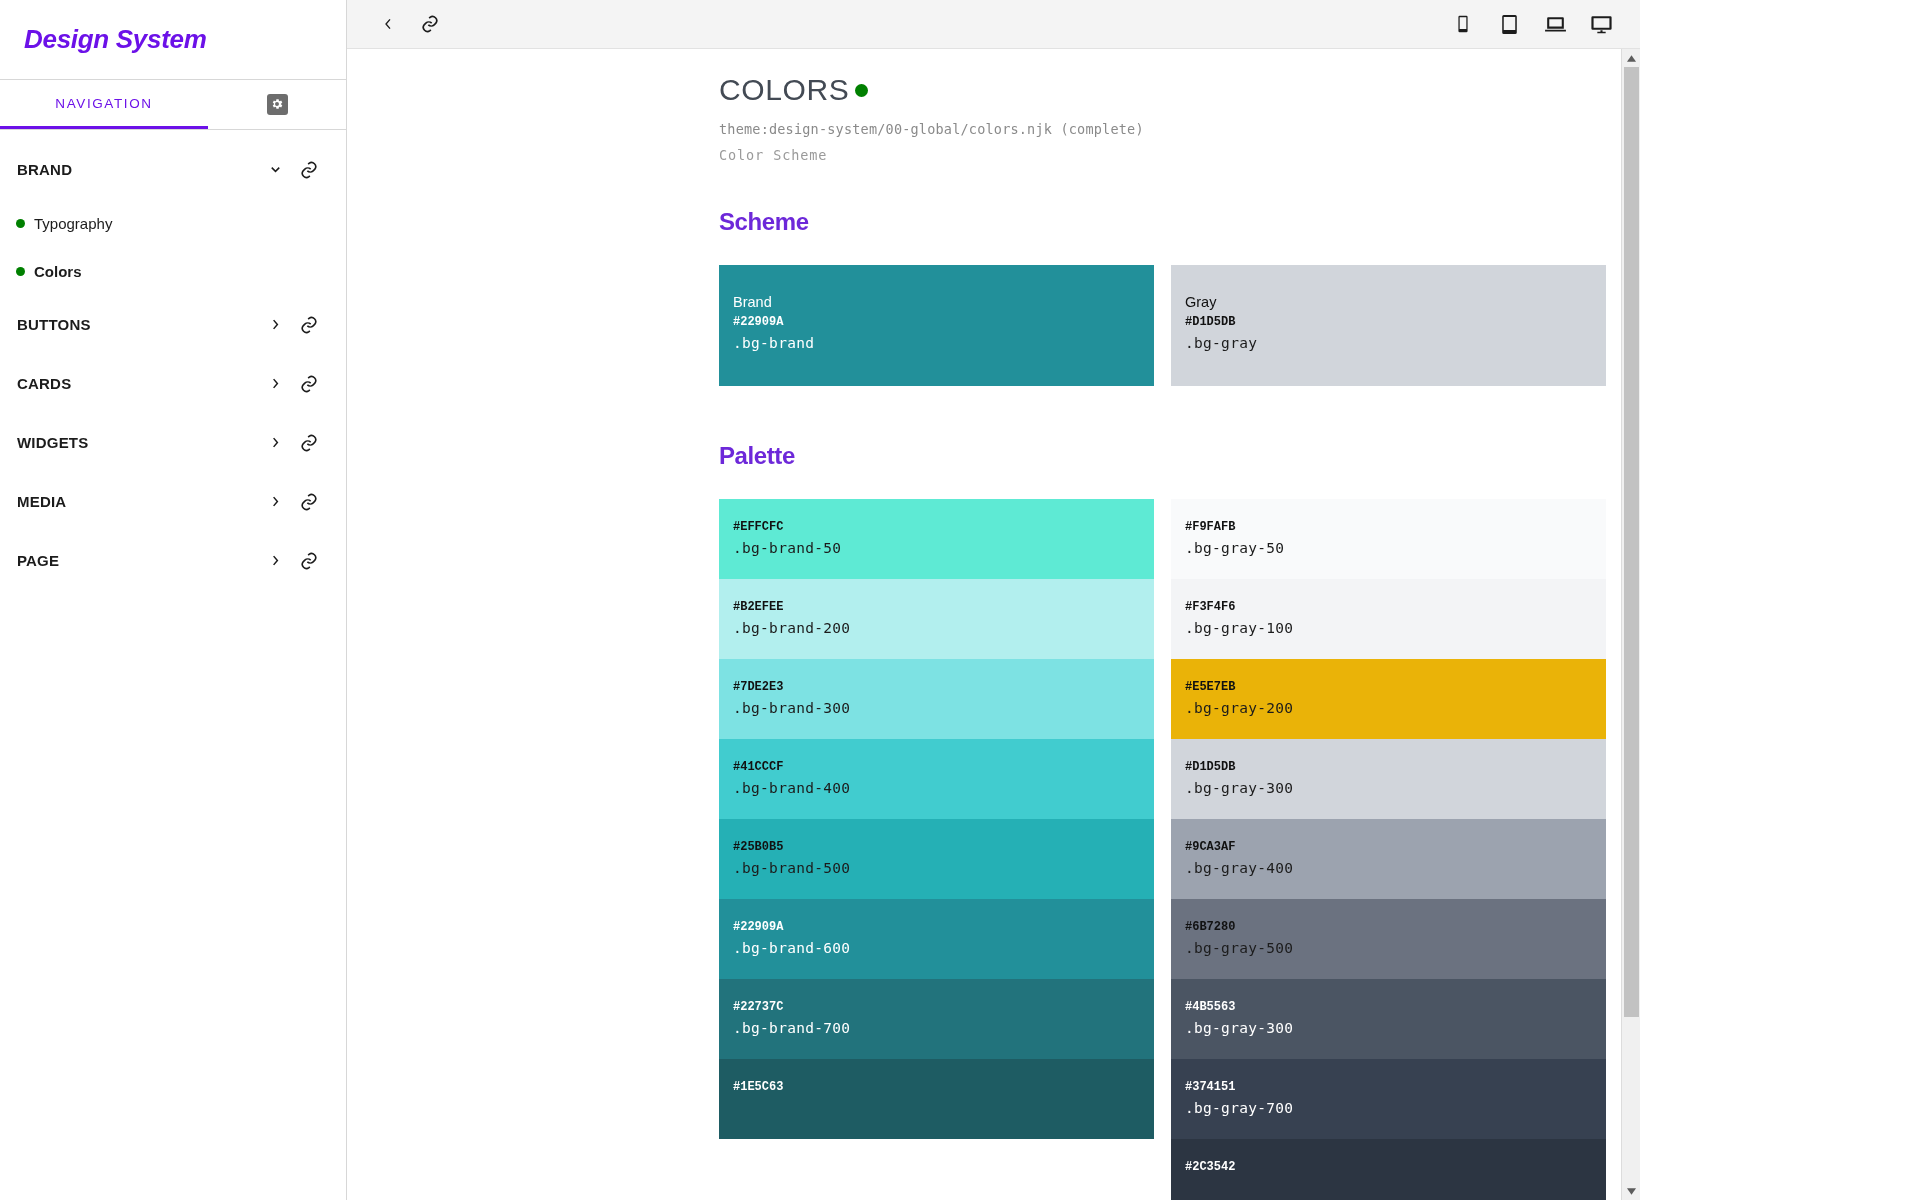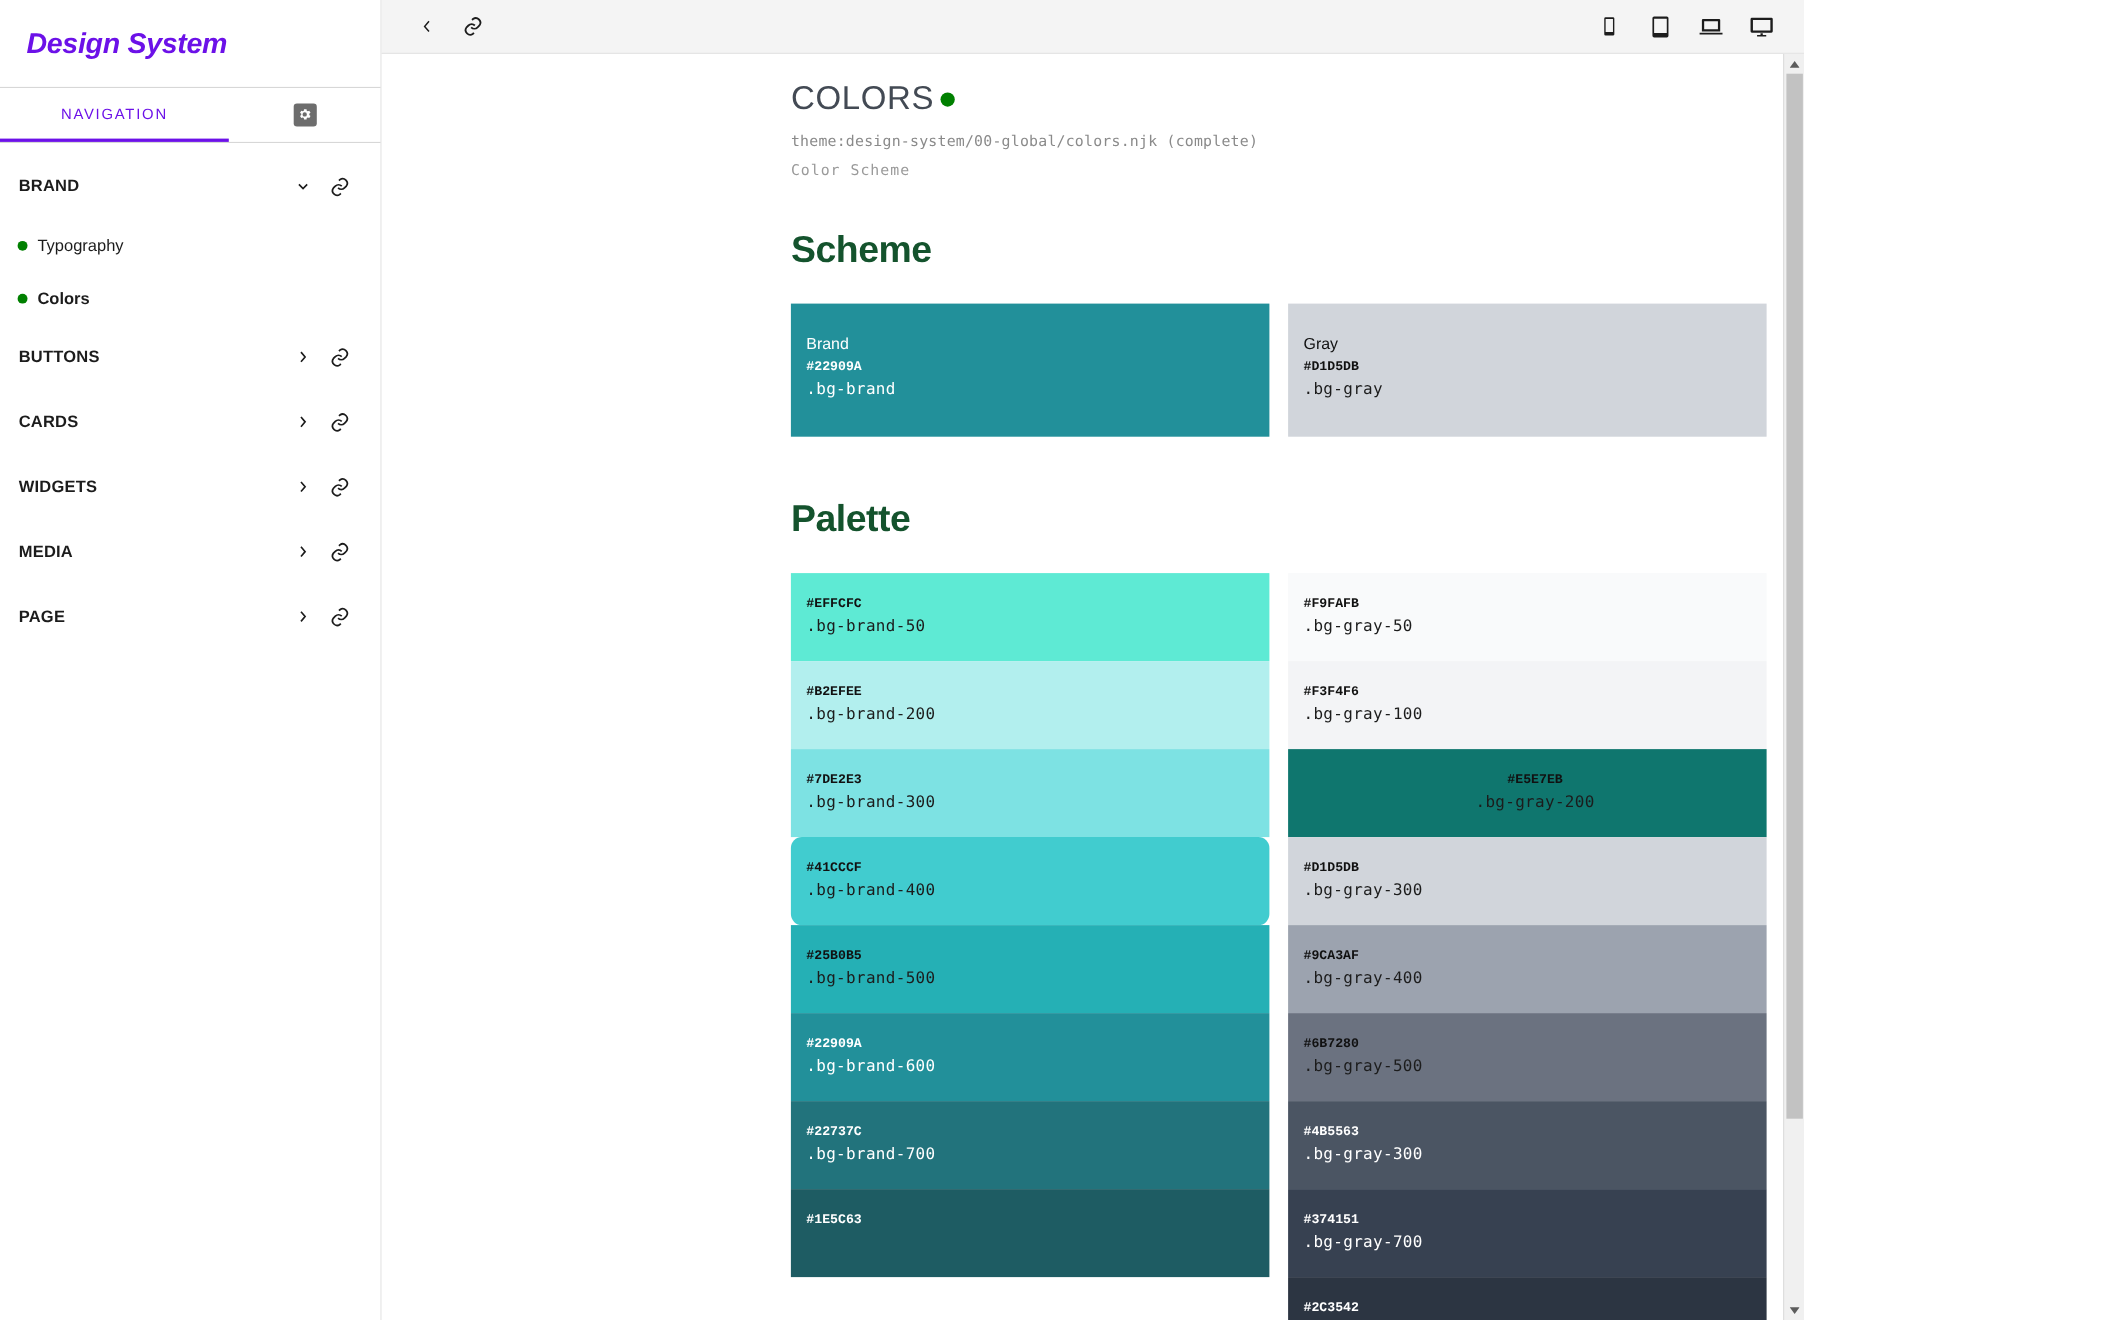--- a/index.html
+++ b/index.html
@@ -130,21 +130,21 @@
     font-family: "DejaVu Sans Mono", monospace;
     font-size: 13.5px; color: #8a8a8a; letter-spacing: 0.2px;
   }
   .page-sub {
     margin-top: 10px;
     font-family: "DejaVu Sans Mono", monospace;
     font-size: 13.5px; color: #9a9a9a; letter-spacing: 0.9px;
   }
 
   .section-heading {
-    font-size: 34px; font-weight: bold; color: #14532d;
+    font-size: 24px; font-weight: bold; color: #6d28d9;
     letter-spacing: -0.4px;
     padding-left: 372px;
   }
   .h-scheme { margin-top: 45px; }
   .h-palette { margin-top: 56px; }
 
   .grid2 {
     display: flex; gap: 17px;
     padding: 0 34px 0 372px;
     margin-top: 29px;
@@ -399,21 +399,21 @@
                 <div class="sw-cls">.bg-brand-50</div>
               </div>
               <div class="pal-row on-light" style="background: rgb(178, 239, 238);">
                 <div class="sw-hex">#B2EFEE</div>
                 <div class="sw-cls">.bg-brand-200</div>
               </div>
               <div class="pal-row on-light" style="background: rgb(125, 226, 227);">
                 <div class="sw-hex">#7DE2E3</div>
                 <div class="sw-cls">.bg-brand-300</div>
               </div>
-              <div class="pal-row on-light" style="background: rgb(65, 204, 207); border-radius: 10px;">
+              <div class="pal-row on-light" style="background: rgb(65, 204, 207);">
                 <div class="sw-hex">#41CCCF</div>
                 <div class="sw-cls">.bg-brand-400</div>
               </div>
               <div class="pal-row on-light" style="background: rgb(37, 176, 181);">
                 <div class="sw-hex">#25B0B5</div>
                 <div class="sw-cls">.bg-brand-500</div>
               </div>
               <div class="pal-row on-dark" style="background: rgb(34, 144, 154);">
                 <div class="sw-hex">#22909A</div>
                 <div class="sw-cls">.bg-brand-600</div>
@@ -428,21 +428,21 @@
             </div>
           <div class="col" id="palette-gray">
               <div class="pal-row on-light" style="background: rgb(249, 250, 251);">
                 <div class="sw-hex">#F9FAFB</div>
                 <div class="sw-cls">.bg-gray-50</div>
               </div>
               <div class="pal-row on-light" style="background: rgb(243, 244, 246);">
                 <div class="sw-hex">#F3F4F6</div>
                 <div class="sw-cls">.bg-gray-100</div>
               </div>
-              <div class="pal-row on-light" style="background: #0f766e; text-align: center;">
+              <div class="pal-row on-light" style="background: #eab308;">
                 <div class="sw-hex">#E5E7EB</div>
                 <div class="sw-cls">.bg-gray-200</div>
               </div>
               <div class="pal-row on-light" style="background: rgb(209, 213, 219);">
                 <div class="sw-hex">#D1D5DB</div>
                 <div class="sw-cls">.bg-gray-300</div>
               </div>
               <div class="pal-row on-light" style="background: rgb(156, 163, 175);">
                 <div class="sw-hex">#9CA3AF</div>
                 <div class="sw-cls">.bg-gray-400</div>

